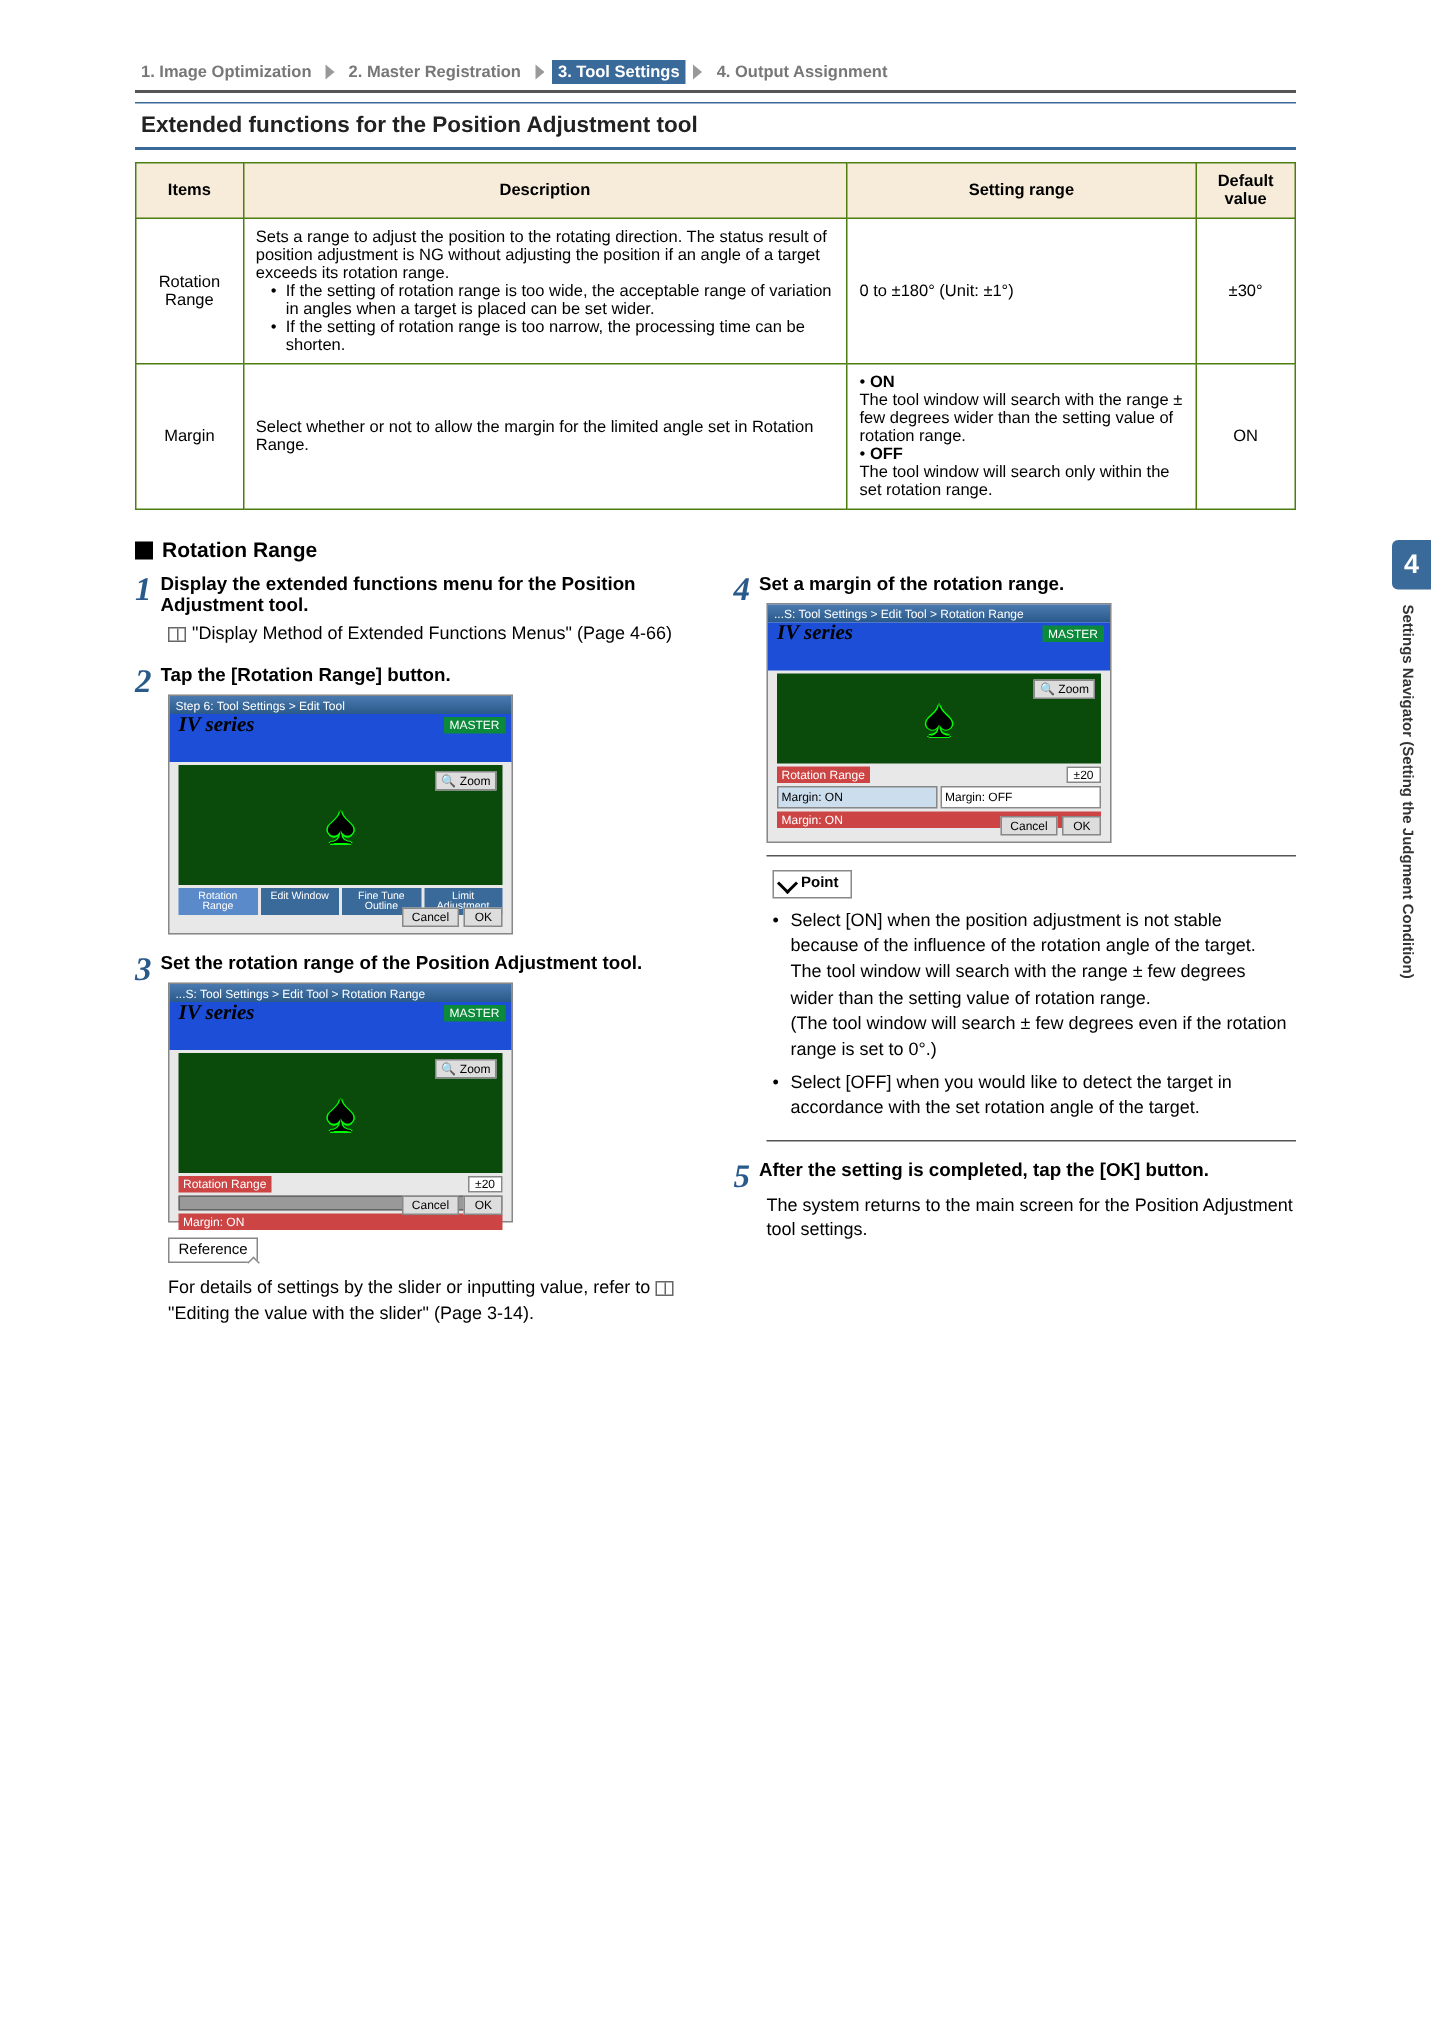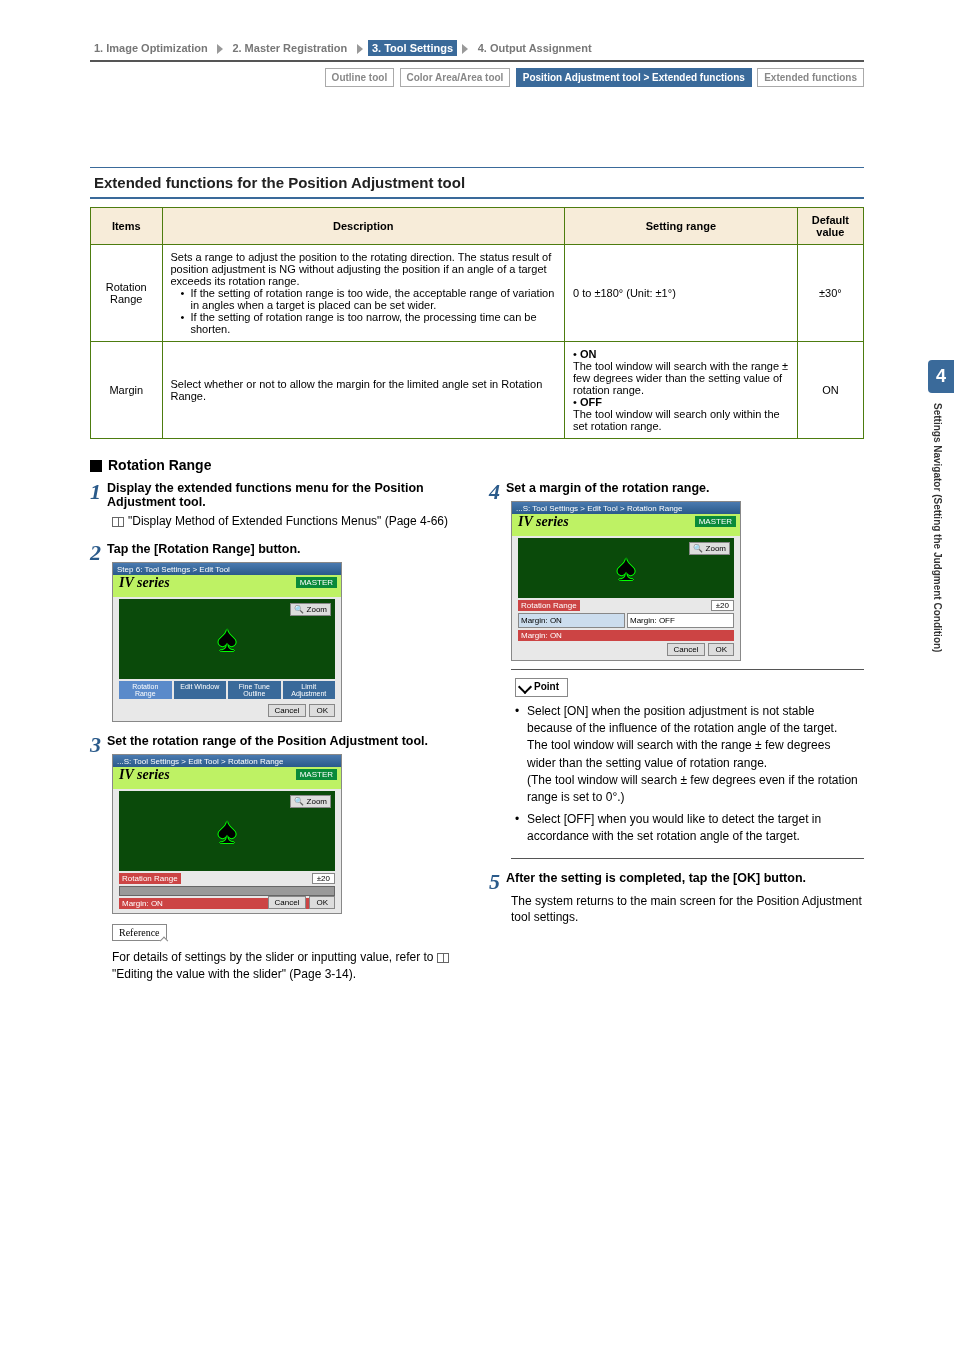--- a/index.html
+++ b/index.html
@@ -22,38 +22,38 @@
   .columns { display: flex; gap: 24px; }
   .col { flex: 1; }
   .step { margin-bottom: 12px; }
   .stepnum { font-family: Georgia, 'Times New Roman', serif; font-style: italic; font-weight: bold; font-size: 22px; color: #2a5a8a; float: left; margin-right: 6px; line-height: 1; }
   .steptitle { font-weight: bold; font-size: 12.5px; overflow: hidden; }
   .stepbody { clear: both; margin-left: 22px; font-size: 12px; margin-top: 4px; line-height: 1.4; }
   .book-icon { display: inline-block; width: 12px; height: 10px; border: 1px solid #666; position: relative; margin-right: 4px; vertical-align: middle; }
   .book-icon::after { content:""; position:absolute; left:50%; top:0; bottom:0; width:1px; background:#666; }
   .screenshot { width: 230px; height: 160px; background: #e8e8e8; border: 1px solid #888; margin: 6px 0 6px 22px; position: relative; font-size: 9px; }
   .screenshot .topbar { background: linear-gradient(#4a7ab0,#2a5a8a); color:#fff; font-size:8px; padding:2px 4px; height:12px; overflow:hidden; }
-  .screenshot .titlebar { background:#bef264; height:22px; position:relative; }
+  .screenshot .titlebar { background:#1d4ed8; height:32px; position:relative; }
   .screenshot .ivlogo { font-family: Georgia,serif; font-style:italic; font-weight:bold; font-size:14px; padding:2px 6px; }
   .screenshot .master-badge { position:absolute; right:4px; top:2px; background:#0a8a3a; color:#fff; font-size:8px; padding:1px 4px; }
   .screenshot .viewport { background:#0a4a0a; height:80px; margin:2px 6px; position:relative; display:flex; align-items:center; justify-content:center; }
   .screenshot .spade { color:#000; font-size:36px; text-shadow: -1px 0 #0f0, 1px 0 #0f0, 0 -1px #0f0, 0 1px #0f0; }
   .screenshot .zoom { position:absolute; right:4px; top:4px; background:#ddd; border:1px solid #888; font-size:8px; padding:1px 3px; }
   .screenshot .tabs { display:flex; gap:2px; margin:2px 6px; }
   .screenshot .tab { background:#3a6a9a; color:#fff; font-size:7px; padding:2px 3px; flex:1; text-align:center; }
   .screenshot .tab.sel { background:#5a8aca; }
   .screenshot .botbtns { position:absolute; right:6px; bottom:4px; display:flex; gap:3px; }
   .screenshot .btn { background:#ddd; border:1px solid #888; font-size:8px; padding:1px 6px; }
   .screenshot .slider-area { margin:2px 6px; font-size:8px; }
   .screenshot .slider-label { background:#c44; color:#fff; padding:1px 3px; display:inline-block; font-size:8px; }
   .screenshot .slider-track { height:10px; background:#999; margin:2px 0; position:relative; border:1px solid #666; }
   .screenshot .margin-line { background:#c44; color:#fff; font-size:8px; padding:1px 3px; margin-top:2px; }
   .screenshot .option-row { display:flex; margin:2px 6px; gap:2px; }
   .screenshot .opt { flex:1; border:1px solid #888; font-size:8px; padding:2px; background:#fff; }
-  .ref-box { display:inline-block; border:1px solid #888; padding:2px 6px; font-size:10px; margin:4px 0 4px 22px; position:relative;font-family:Liberation Serif, serif; }
+  .ref-box { display:inline-block; border:1px solid #888; padding:2px 6px; font-size:10px; margin:4px 0 4px 22px; position:relative; }
   .ref-box .notch { position:absolute; right:-1px; bottom:-1px; width:6px; height:6px; background:#fff; border-left:1px solid #888; border-top:1px solid #888; transform: rotate(45deg) translate(2px,2px); }
   .point-box { border-top:1px solid #555; border-bottom:1px solid #555; padding:8px 4px; margin:8px 0 8px 22px; font-size:12px; line-height:1.45; }
   .point-label { display:inline-block; border:1px solid #888; padding:1px 8px 1px 18px; font-size:10px; font-weight:bold; margin-bottom:6px; position:relative; }
   .point-label::before { content:""; position:absolute; left:4px; top:3px; width:8px; height:8px; border-left:2px solid #000; border-bottom:2px solid #000; transform:rotate(-45deg); }
   ul.bullets { list-style: none; padding-left: 0; }
   ul.bullets li { position: relative; padding-left: 12px; margin-bottom: 4px; }
   ul.bullets li::before { content:"•"; position:absolute; left:0; }
   ul.indent { list-style:none; padding-left:10px; }
   ul.indent li { position:relative; padding-left:10px; }
   ul.indent li::before { content:"•"; position:absolute; left:0; }
@@ -77,26 +77,20 @@
   <div class="breadcrumb-row">
     <span class="bc">1. Image Optimization</span>
     <span class="bc-arrow"></span>
     <span class="bc">2. Master Registration</span>
     <span class="bc-arrow"></span>
     <span class="bc active">3. Tool Settings</span>
     <span class="bc-arrow"></span>
     <span class="bc">4. Output Assignment</span>
   </div>
 
-  <div class="subnav-row">
-    <span class="sn">Outline tool</span>
-    <span class="sn">Color Area/Area tool</span>
-    <span class="sn active">Position Adjustment tool &gt; Extended functions</span>
-    <span class="sn">Extended functions</span>
-  </div>
 
   <div class="section-title">Extended functions for the Position Adjustment tool</div>
 
   <table class="spec">
     <thead>
       <tr>
         <th>Items</th>
         <th>Description</th>
         <th>Setting range</th>
         <th>Default value</th>

